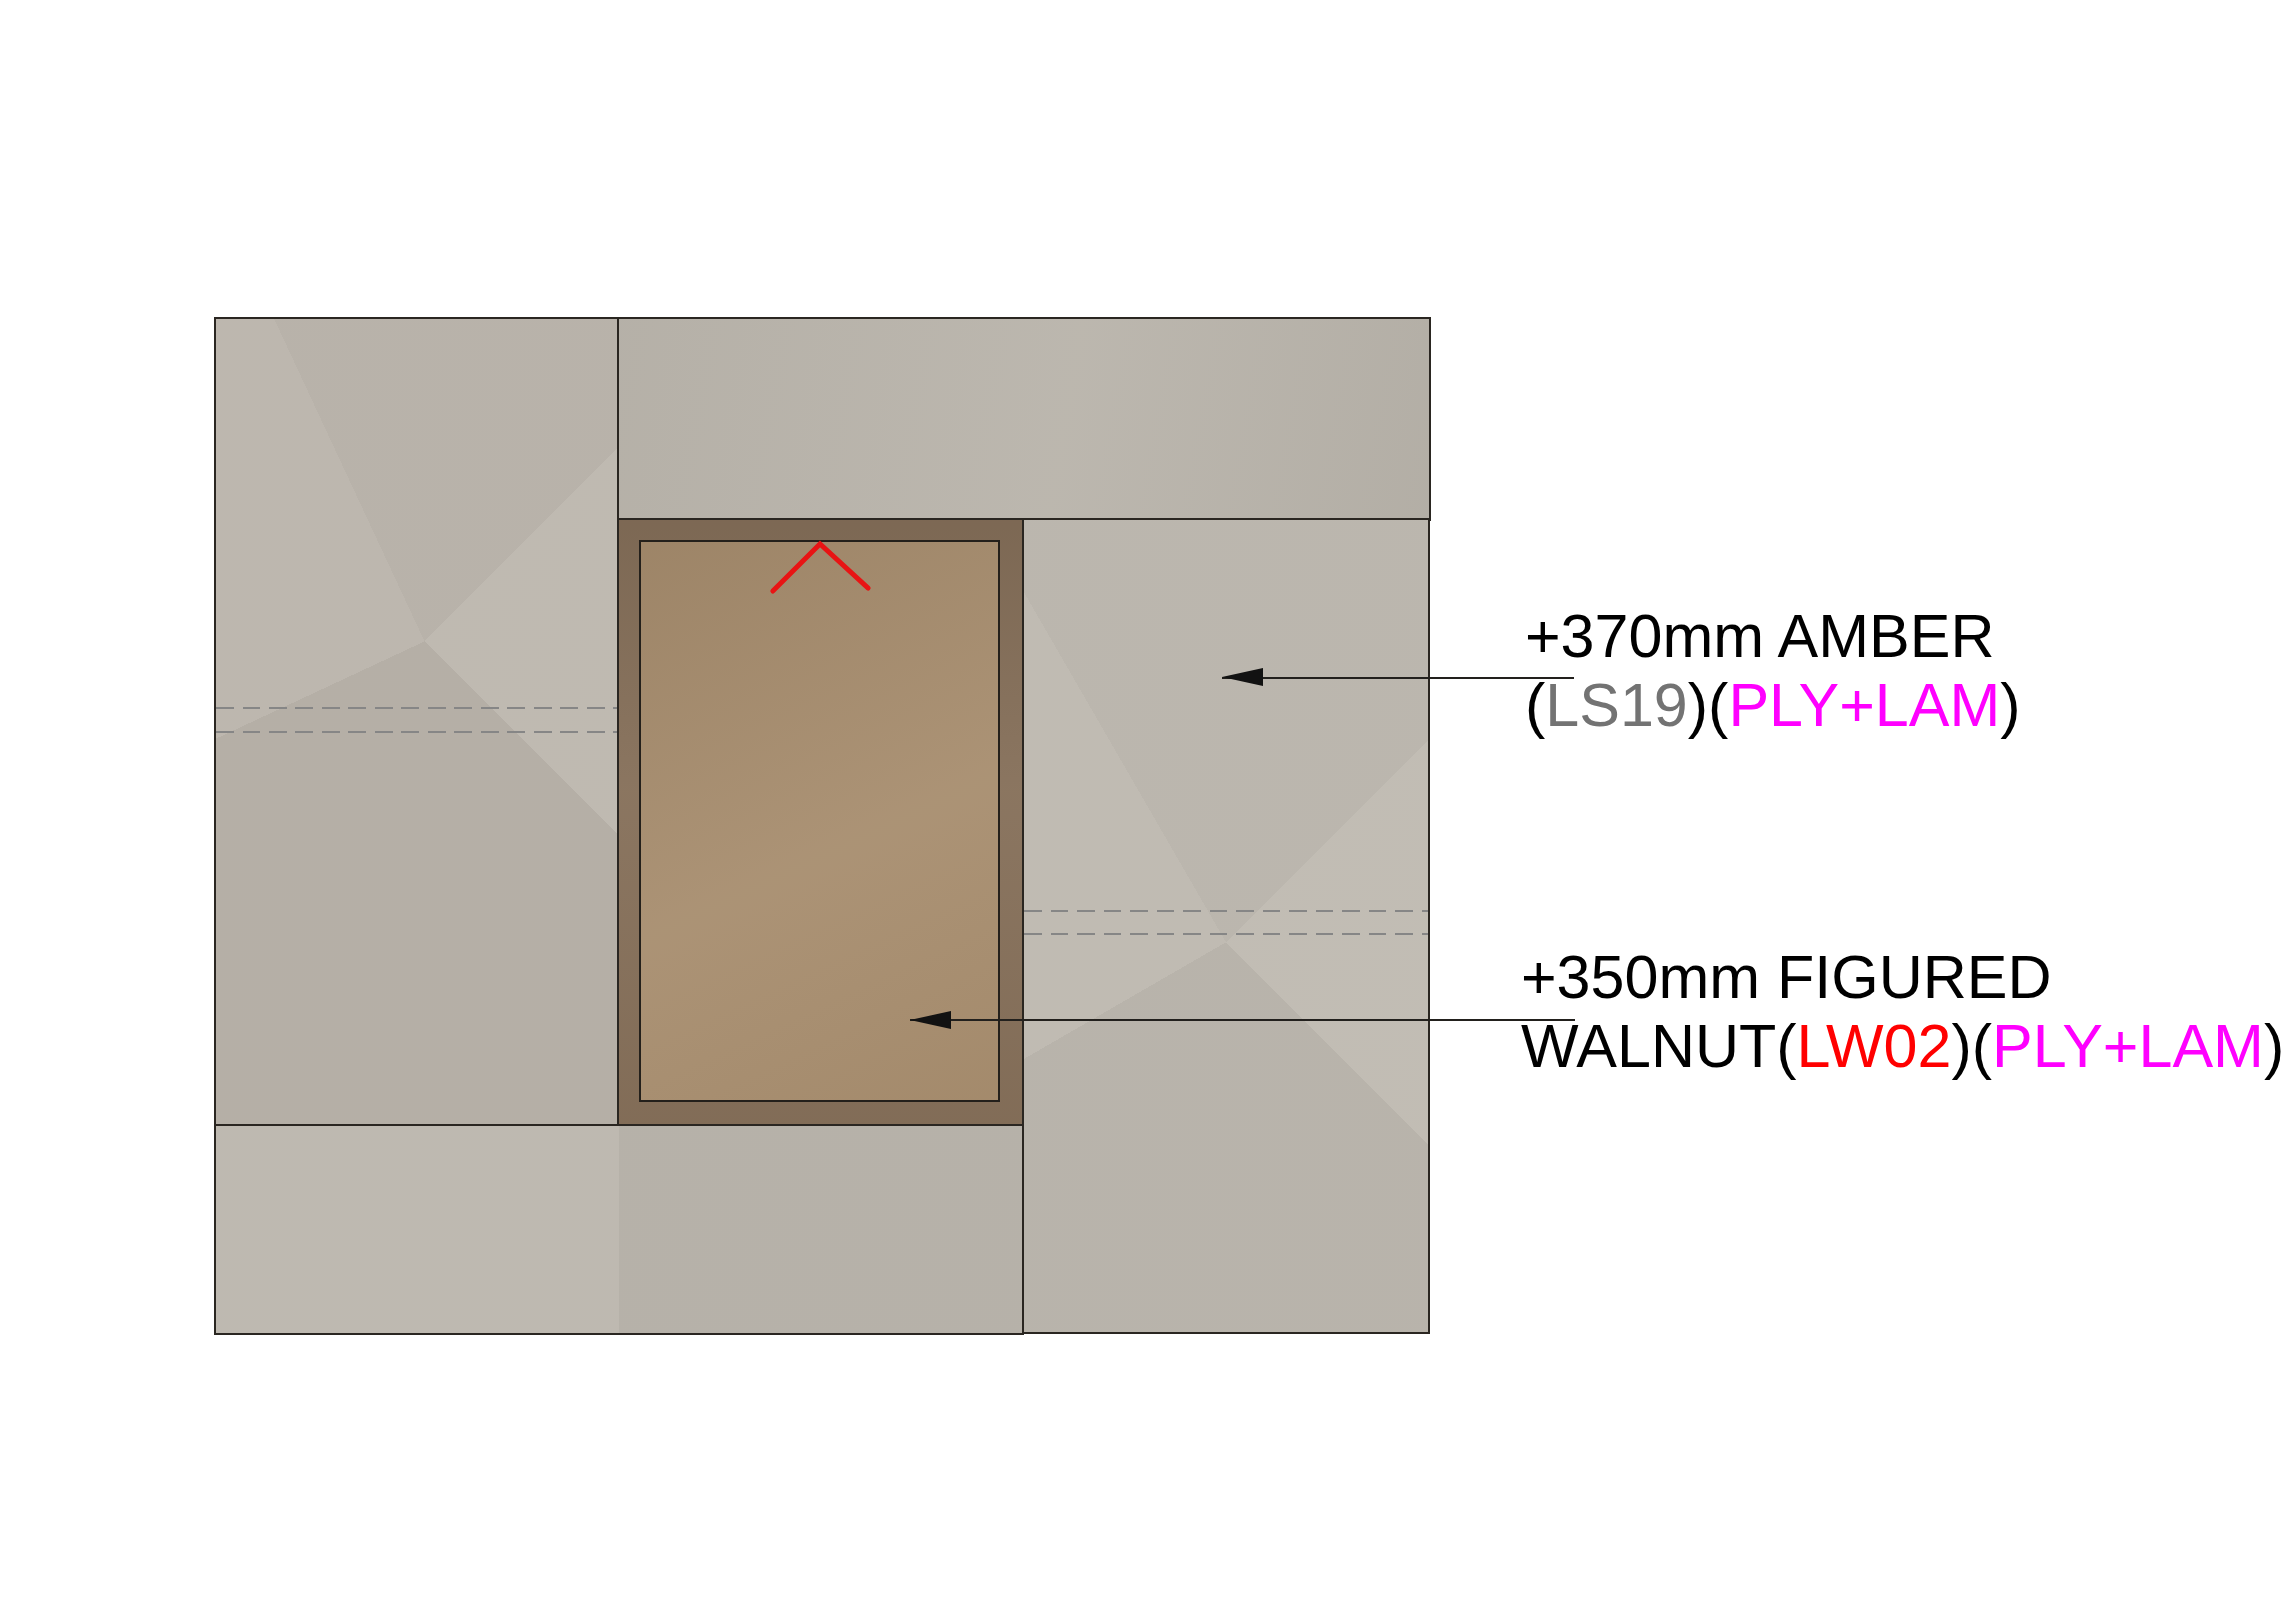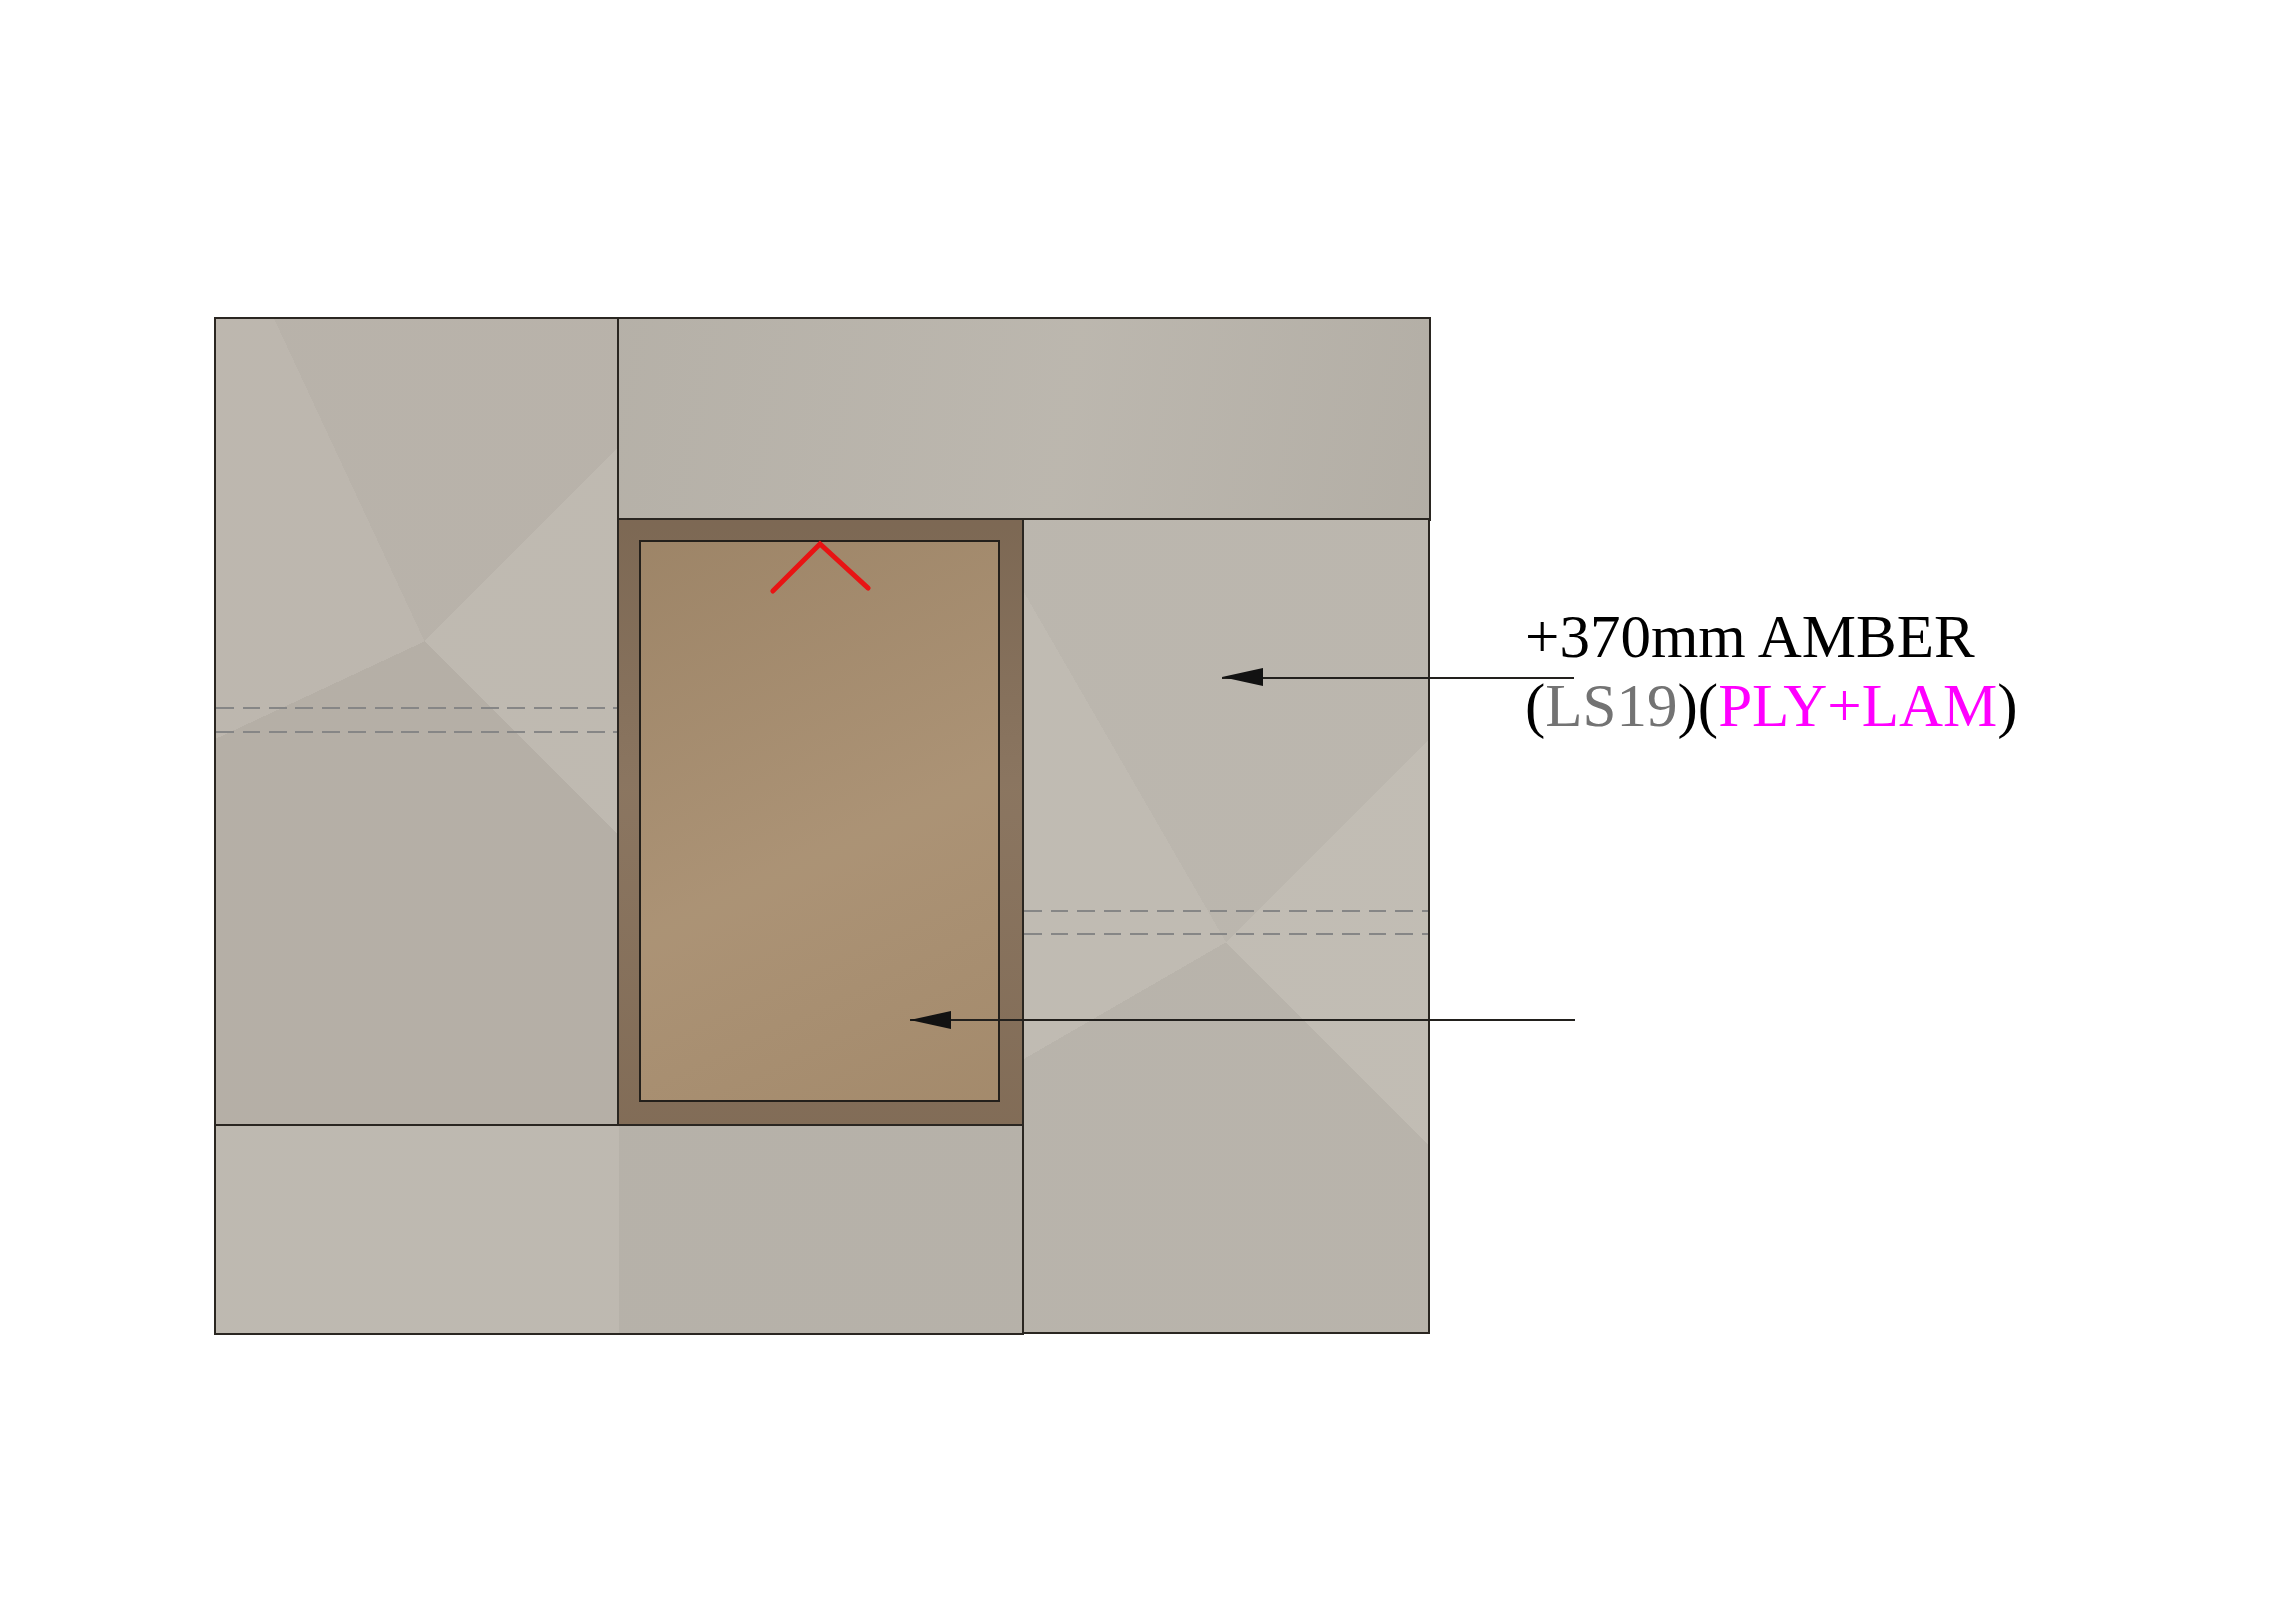--- a/index.html
+++ b/index.html
@@ -4,21 +4,21 @@
 <style>
   :root{
     --line:#2a2621;
     --thin:#3a362f;
   }
   html,body{margin:0;padding:0;background:#ffffff;}
   .canvas{
     position:relative;
     width:2293px;height:1580px;
     background:#ffffff;
-    font-family:Liberation Serif, serif;
+    font-family:Liberation Sans, sans-serif;
     overflow:hidden;
   }
   .panel{
     position:absolute;
     box-sizing:border-box;
     border:2px solid var(--line);
   }
   .panel-left{
     left:214px;top:317px;width:405px;height:810px;
     background-color:#bcb6ad;
@@ -128,15 +128,19 @@
   <div class="arrowhead arrow1"></div>
 
   <div class="leader-line leader2-line"></div>
   <div class="arrowhead arrow2"></div>
 
   <div class="annotation ann1">
     <div><span>+370mm AMBER</span></div>
     <div><span>(</span><span style="color: #737373;">LS19</span><span>)(</span><span style="color: rgb(255, 0, 255);">PLY+LAM</span><span>)</span></div>
   </div>
 
+  <div class="annotation ann2">
+    <div><span>+350mm FIGURED</span></div>
+    <div><span>WALNUT(</span><span style="color: rgb(255, 0, 0);">LW02</span><span>)(</span><span style="color: rgb(255, 0, 255);">PLY+LAM</span><span>)</span></div>
+  </div>
 
 </div>
 
 
 </body></html>

